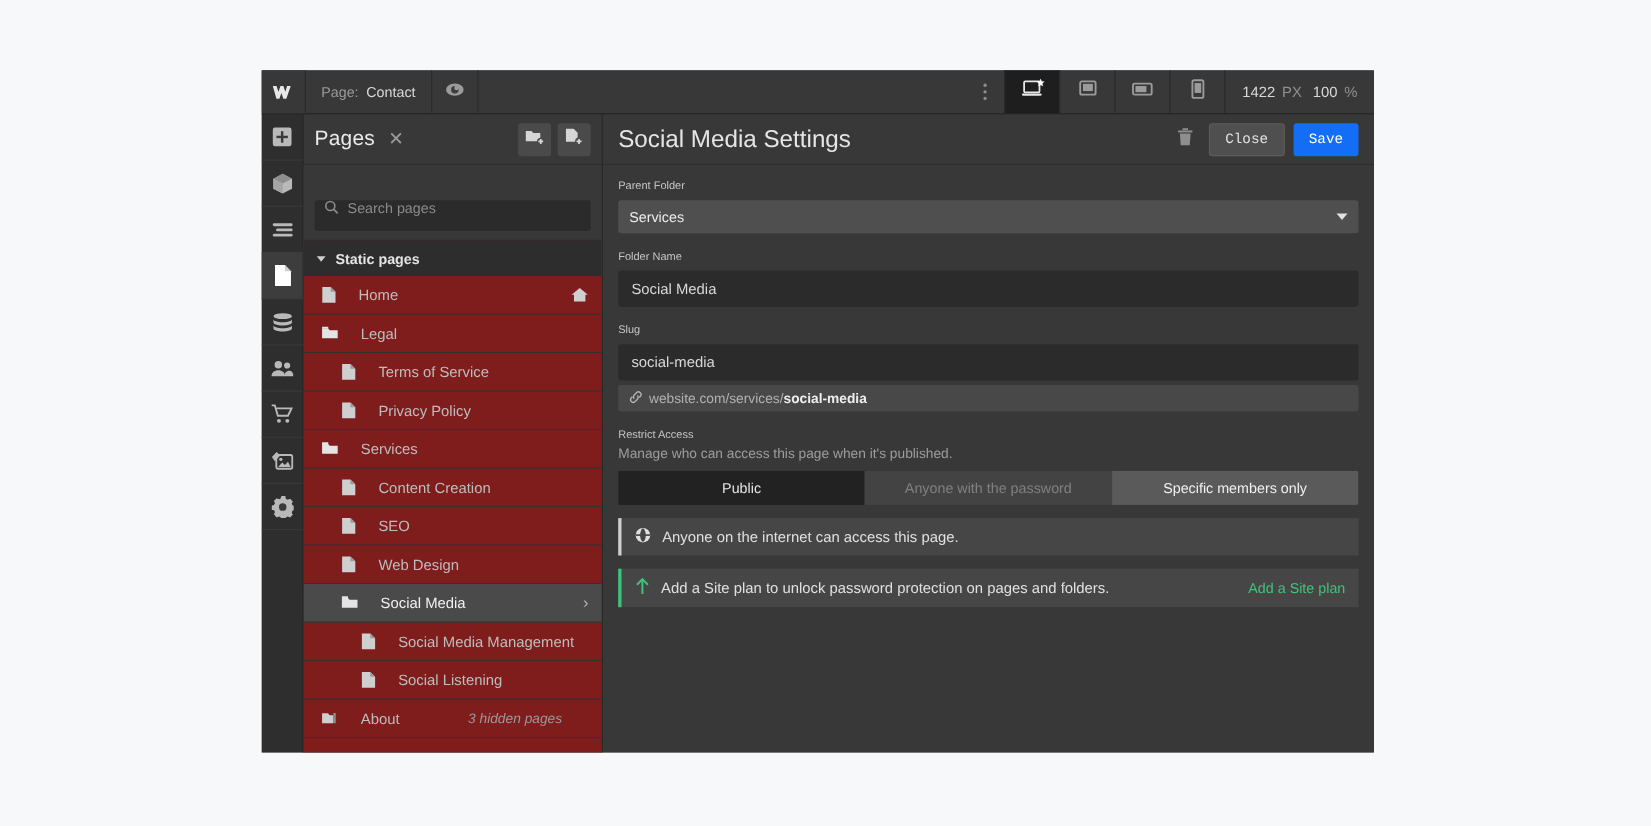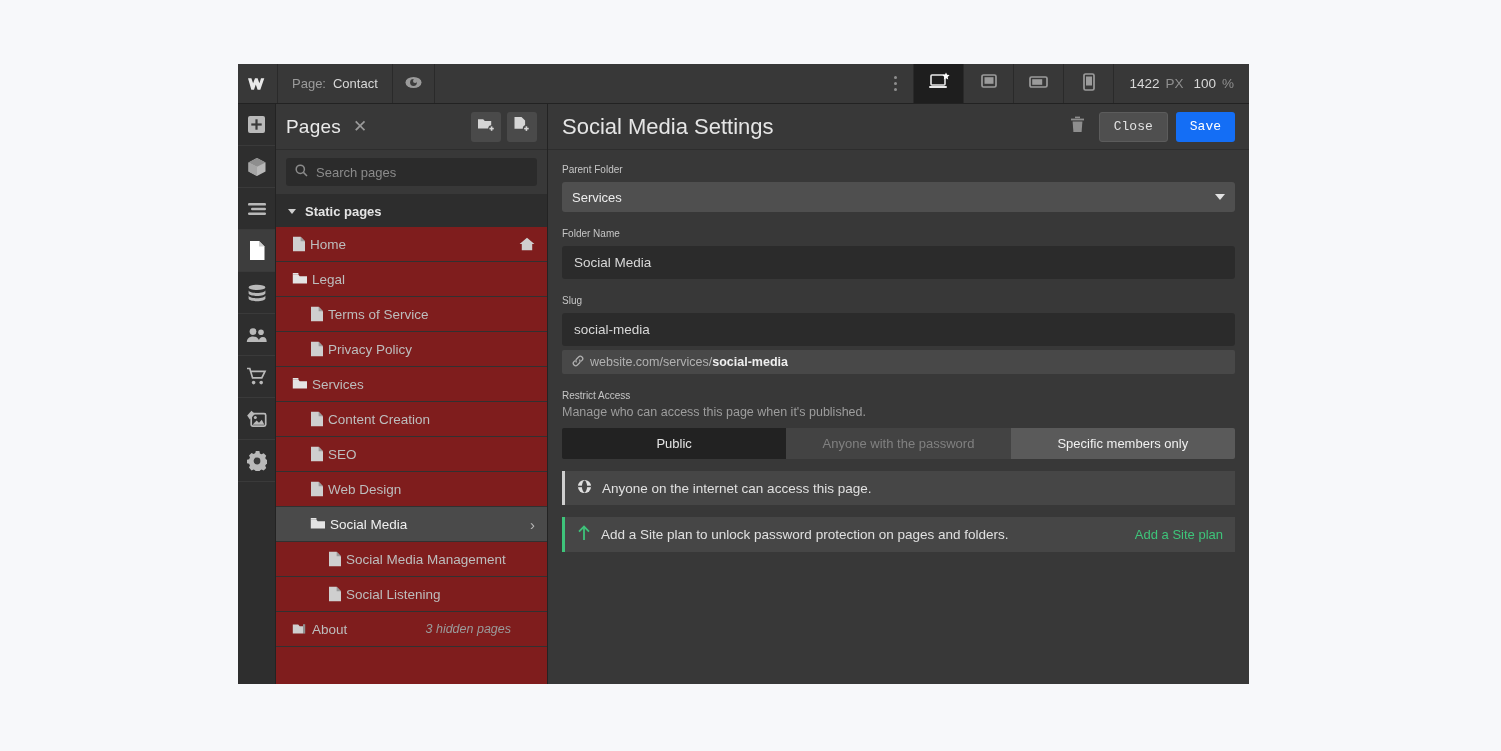--- a/index.html
+++ b/index.html
@@ -99,38 +99,38 @@
   }
   .pp-head-spacer { flex: 1; }
   .pp-btn {
     width: 30px; height: 30px; margin-left: 6px;
     background: #4a4a4a; border-radius: 3px;
     display: flex; align-items: center; justify-content: center;
   }
   .pp-search-wrap { padding: 8px 10px; background: #383838; border-bottom: 1px solid #2d2d2d;}
   .pp-search {
     height: 28px; background: #2b2b2b; border-radius: 3px;
-    display: flex; align-items: center; gap: 8px; padding: 0 9px;
+    display: flex; align-items: flex-start; gap: 8px; padding: 0 9px; margin-top: 24px;
   }
   .pp-search input {
     flex: 1; background: transparent; border: 0; outline: none;
     color: #cfcfcf; font-size: 13px; font-family: "Liberation Sans", sans-serif;
   }
   .pp-search input::placeholder { color: #8b8b8b; }
 
   .pp-list { flex: 1; overflow: hidden; background: #7f1d1d; }
   .pp-section {
     height: 32px; display: flex; align-items: center; gap: 9px;
     padding: 0 12px; background: #2d2d2d;
     font-size: 13px; font-weight: bold; color: #e4e4e4;
   }
   .caret { width:0;height:0;border-left:4.5px solid transparent;border-right:4.5px solid transparent;border-top:5.5px solid #cfcfcf; display:block;}
 
   .pp-row {
-    height: 35px; display: flex; align-items: center; gap: 4px;
+    height: 35px; display: flex; align-items: center; gap: 20px;
     padding: 0 12px;
     font-size: 13.5px; color: #bdbdbd;
     border-bottom: 1px solid #313131;
   }
   .pp-row.lvl1 { padding-left: 16px; }
   .pp-row.lvl2 { padding-left: 34px; }
   .pp-row.lvl3 { padding-left: 52px; }
   .pp-row.selected { background: #4a4a4a; color: #f0f0f0; }
   .pp-row .nm { flex: 1; white-space: nowrap; overflow: hidden; }
   .pp-row .hidden-note { font-size: 12.5px; color: #9a9a9a; font-style: italic; padding-right: 24px; }

